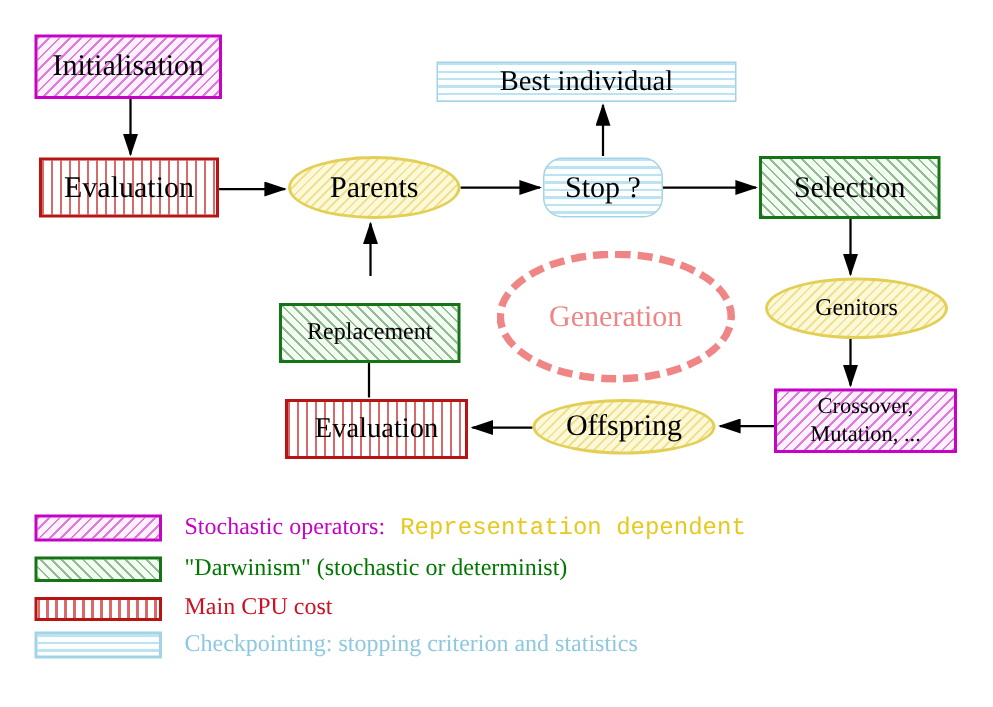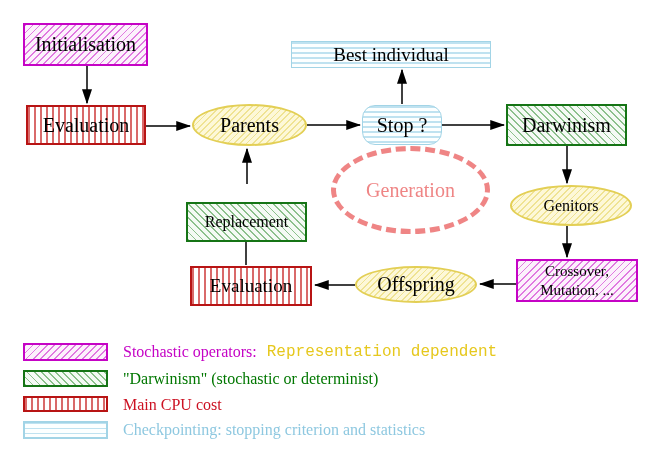--- a/index.html
+++ b/index.html
@@ -41,30 +41,30 @@
   }
   
   .n-init{left:23px;top:23px;width:125px;height:43px;font-size:20px;}
   .n-eval-top{left:26px;top:105px;width:120px;height:40px;font-size:20px;}
   .n-parents{left:192px;top:104px;width:115px;height:42px;font-size:20px;}
   .n-best{left:291px;top:41px;width:200px;height:27px;font-size:19px;border-width:1.5px;}
   .n-stop{left:362px;top:105px;width:80px;height:40px;font-size:20px;border-radius:13px;border-width:1.5px;}
   .n-selection{left:506px;top:104px;width:121px;height:42px;font-size:20px;}
   .n-replacement{left:186px;top:202px;width:121px;height:40px;font-size:16px;}
   .n-generation{
-    left:331px;top:146px;width:159px;height:88px;
+    left:331px;top:167px;width:159px;height:88px;
     border:5px dashed #ef8585;border-radius:50%;
     color:#ef8585;font-size:20px;background:#fff;
   }
   .n-genitors{left:510px;top:185px;width:122px;height:41px;font-size:16px;}
   .n-eval-bottom{left:190px;top:266px;width:122px;height:40px;font-size:19px;}
   .n-offspring{left:355px;top:266px;width:122px;height:37px;font-size:20px;}
   .n-crossover{left:516px;top:259px;width:122px;height:43px;font-size:15px;line-height:1.25;flex-direction:column;}
   
-  .legend-row{position:absolute;left:23px;display:flex;align-items:flex-start;font-size:16px;}
+  .legend-row{position:absolute;left:23px;display:flex;align-items:flex-end;font-size:16px;}
   .lg-swatch{width:85px;box-sizing:border-box;margin-right:15px;flex:none;}
   .lr1{top:343px;}  .lr1 .lg-swatch{height:18px;}
   .lr2{top:370px;}  .lr2 .lg-swatch{height:17px;}
   .lr3{top:396px;}  .lr3 .lg-swatch{height:16px;}
   .lr4{top:421px;}  .lr4 .lg-swatch{height:18px;}
   .t-magenta{color:#c503c5;}
   .t-gold{color:#e6c81e;margin-left:10px;font-family:Liberation Mono, monospace;}
   .t-green{color:#007700;}
   .t-red{color:#cc1122;}
   .t-blue{color:#8ec8e0;}
@@ -91,21 +91,21 @@
     <line x1="355" y1="285" x2="315" y2="285" stroke="#000" stroke-width="1.5" marker-end="url(#arr)"></line>
     <line x1="246" y1="265" x2="246" y2="228" stroke="#000" stroke-width="1.5" marker-end="url(#arr)"></line>
     <line x1="247" y1="184" x2="247" y2="149" stroke="#000" stroke-width="1.5" marker-end="url(#arr)"></line>
   </svg>
 
   <div class="node hatch-magenta n-init">Initialisation</div>
   <div class="node stripe-red n-eval-top">Evaluation</div>
   <div class="node stripe-cyan n-best">Best individual</div>
   <div class="node hatch-yellow n-parents">Parents</div>
   <div class="node stripe-cyan n-stop">Stop ?</div>
-  <div class="node hatch-green n-selection">Darwinism</div>
+  <div class="node hatch-green n-selection">Selection</div>
   <div class="node hatch-green n-replacement">Replacement</div>
   <div class="node n-generation">Generation</div>
   <div class="node hatch-yellow n-genitors">Genitors</div>
   <div class="node stripe-red n-eval-bottom">Evaluation</div>
   <div class="node hatch-yellow n-offspring">Offspring</div>
   <div class="node hatch-magenta n-crossover">
     <div>Crossover,</div>
     <div>Mutation, ...</div>
   </div>
 

